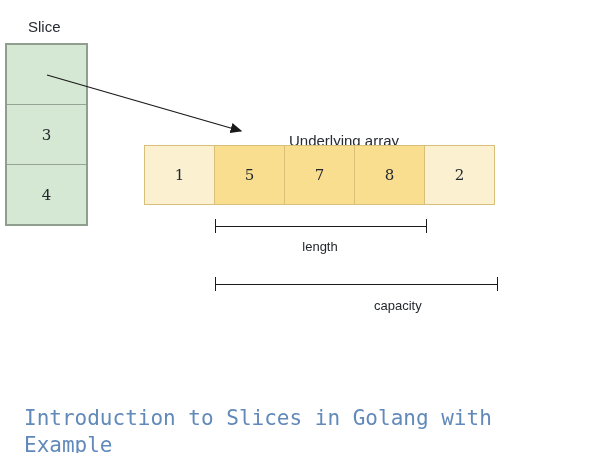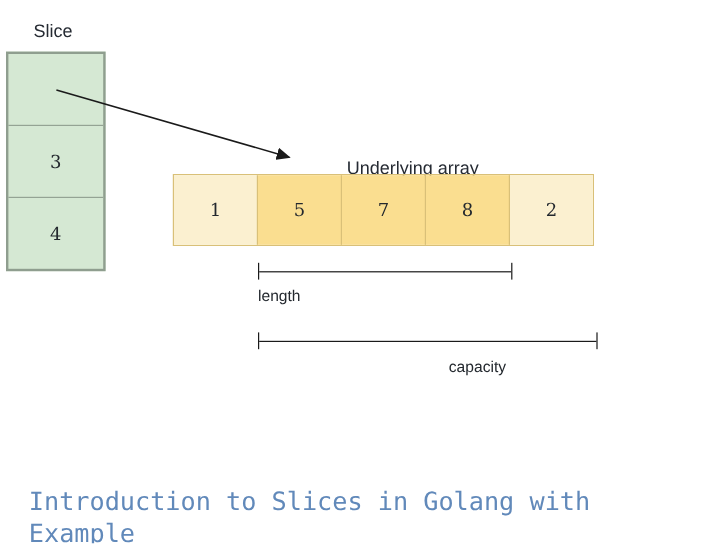--- a/index.html
+++ b/index.html
@@ -29,21 +29,21 @@
     font-family:"DejaVu Serif",serif;font-size:15px;color:#23282e;
   }
   .acell:last-child{border-right:none;}
   .acell.hl{background:#fade90;}
   
   .bracket{position:absolute;height:14px;border-left:1px solid #1a1a1a;border-right:1px solid #1a1a1a;}
   .bracket .bracket-line{margin-top:7px;border-top:1px solid #1a1a1a;}
   .bracket-len{left:215px;top:219px;width:210px;}
   .bracket-cap{left:215px;top:277px;width:281px;}
   .tick-label{position:absolute;font-size:13px;color:#23282e;}
-  .len-label{left:215px;top:239px;width:210px;text-align:left;}
+  .len-label{left:215px;top:239px;width:210px;text-align:center;}
   .cap-label{left:374px;top:298px;}
   
   .page-title{
     position:absolute;left:24px;top:361px;width:505px;
     font-family:"DejaVu Sans Mono",monospace;font-size:21px;line-height:27px;color:#6189ba;margin-top:44px;
   }
 </style>
 </head>
 <body>
 

